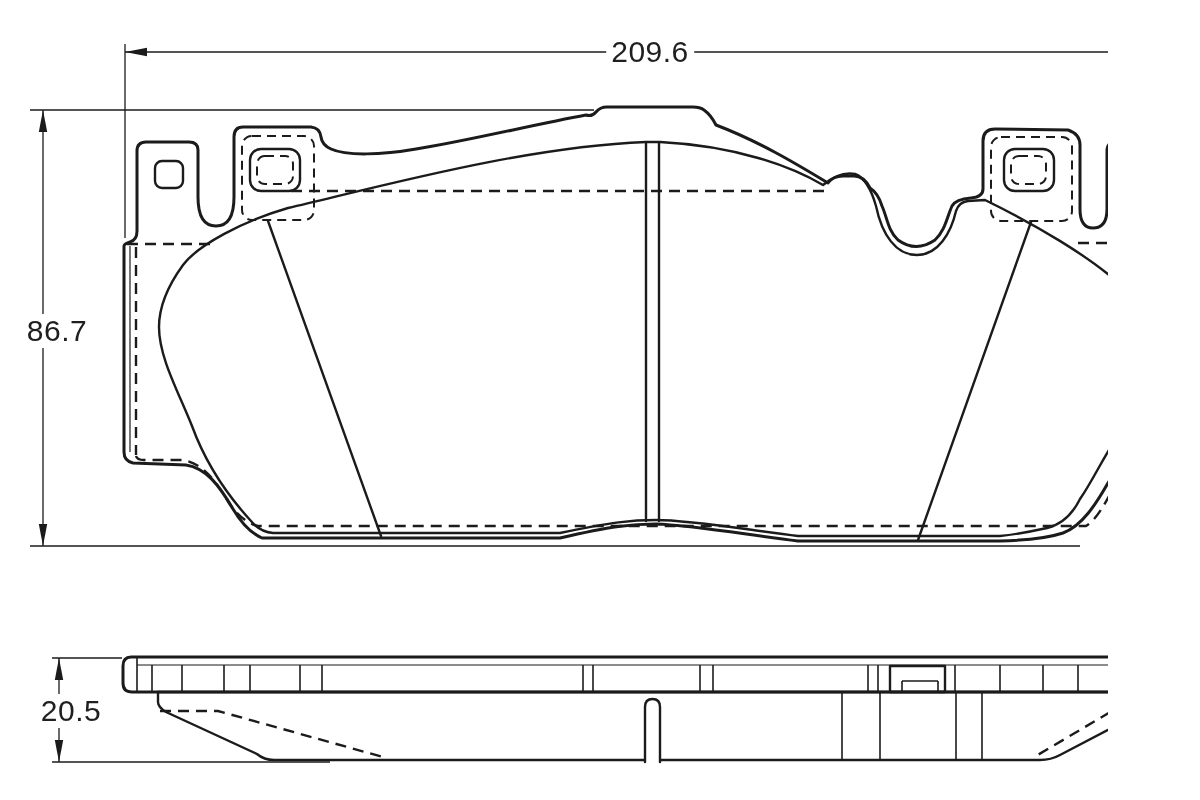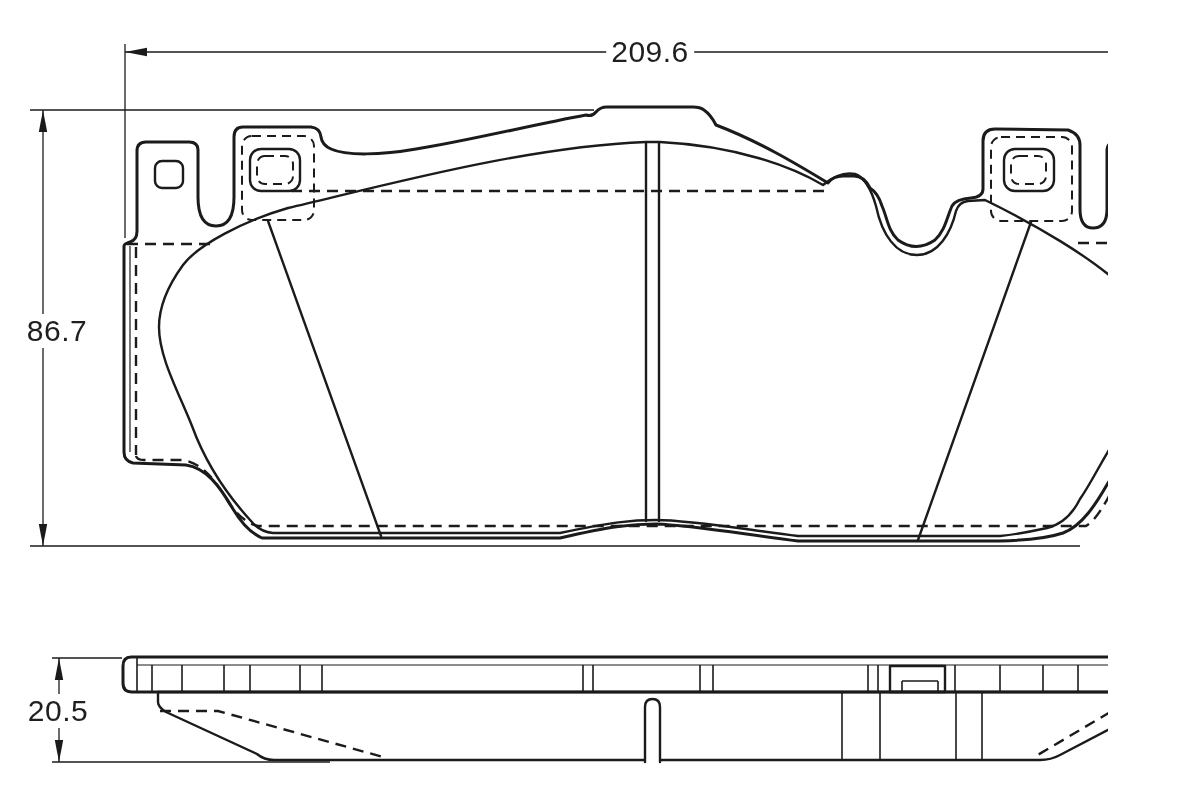--- a/index.html
+++ b/index.html
@@ -168,14 +168,14 @@
       <line class="dim" x1="52" y1="658" x2="122" y2="658"></line>
       <line class="dim" x1="52" y1="762" x2="330" y2="762"></line>
       <line class="dim" x1="59" y1="658" x2="59" y2="762"></line>
       <polygon class="arrow" points="59,658 54.8,680 63.2,680"></polygon>
       <polygon class="arrow" points="59,762 54.8,740 63.2,740"></polygon>
     </g>
   </svg>
 
   <div class="dimlabel" style="left:650px;top:52px;">209.6</div>
   <div class="dimlabel" style="left:57px;top:331px;">86.7</div>
-  <div class="dimlabel" style="left:58px;top:711px;">20.5</div>
+  <div class="dimlabel" style="left:71px;top:711px;">20.5</div>
 </div>
 
 </body></html>

